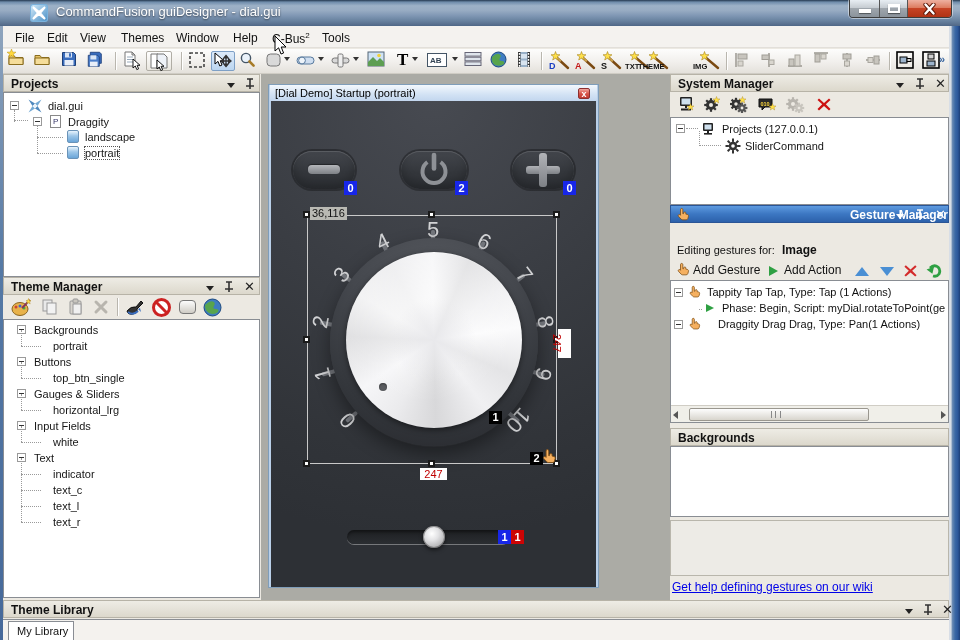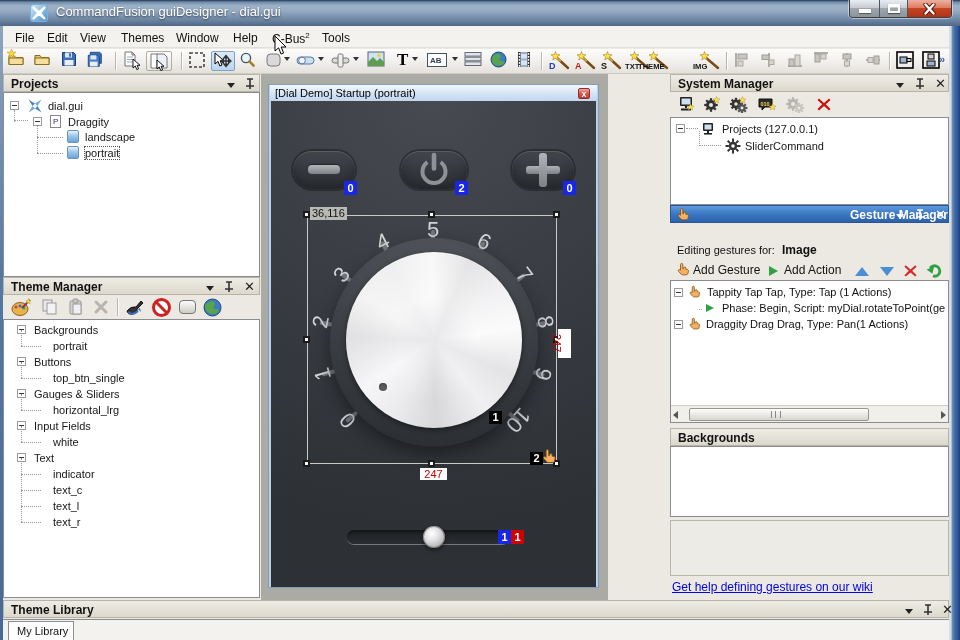--- a/index.html
+++ b/index.html
@@ -52,21 +52,21 @@
 .trow { position:absolute; height:16px; white-space:nowrap; }
 .expand { position:absolute; width:9px; height:9px; background:#fff; border:1px solid #9a9a9a; }
 .expand:after { content:""; position:absolute; left:1px; top:3px; width:5px; height:1px; background:#333; }
 .dotline { position:absolute; border-left:1px dotted #9a9a9a; width:0; }
 .dothline { position:absolute; border-top:1px dotted #9a9a9a; height:0; }
 
 
 .bluesq { width:12px; height:13px; border:1px solid #6a93b8; border-radius:2px; background:linear-gradient(180deg,#e8f4fd 0%,#9cc6e8 45%,#6aa5d8 100%); }
 
 
-#canvas { left:261px; top:74px; width:347px; height:526px; background:#ababa5; }
+#canvas { left:261px; top:74px; width:409px; height:526px; background:#ababa5; }
 #demo { position:absolute; left:7px; top:10px; width:331px; height:504px; background:#b9cfe8; border:1px solid #7f9db9; }
 #demo .dtitle { position:absolute; left:1px; top:0; width:327px; height:16px;
   background:linear-gradient(180deg,#f3f8fd 0%,#d2e2f4 60%,#c2d6ee 100%); font-size:11px; color:#000; padding:2px 0 0 5px; }
 #demo .dclose { position:absolute; left:309px; top:3px; width:12px; height:11px; border:1px solid #8c2f2f; border-radius:2px;
   background:linear-gradient(180deg,#f2a79e,#d9554a 50%,#c03a30); color:#fff; font-size:9px; font-weight:bold; text-align:center; line-height:10px; }
 #dcontent { position:absolute; left:2px; top:16px; width:325px; height:486px;
   background:radial-gradient(140% 90% at 50% 0%, #474a51 0%, #3a3d43 45%, #313439 80%, #2d3035 100%); overflow:hidden; }
 
 .pill { position:absolute; width:62px; height:38px; border-radius:19px;
   background:linear-gradient(180deg,#43464c 0%,#34373c 55%,#2e3136 100%);
@@ -758,21 +758,21 @@
     <div style="position:absolute;left:28px;top:78px;height:16px;white-space:nowrap;font-size:11px;overflow:hidden;width:249px">
       <div class="dothline" style="left:-16px;top:8px;width:20px;"></div>
       <div style="position:absolute;left:8px;top:3px;width:0;height:0;border-top:4.5px solid transparent;border-bottom:4.5px solid transparent;border-left:8px solid #2fa043;"></div>
       <span style="position:absolute;left:24px;top:1px;">Phase: Begin, Script: myDial.rotateToPoint(ge</span>
     </div>
     <div style="position:absolute;left:4px;top:94px;height:16px;white-space:nowrap;font-size:11px;overflow:hidden;width:273px">
       <div class="expand" style="left:0;top:3px;"></div>
       <div style="position:absolute;left:14px;top:0px;"><svg width="14" height="14" viewBox="0 0 16 16">
           <path d="M6 1.5c.8 0 1.3.6 1.3 1.3v4.4l.5.1.4-1.2c.2-.7.9-1 1.5-.8.6.2 1 .9.8 1.5l-.2.7 1.9.5c.8.2 1.3 1 1.1 1.8l-.6 2.4c-.2.9-1 1.5-1.9 1.5H7.2c-.7 0-1.3-.3-1.8-.8L2.7 10c-.5-.5-.4-1.3.1-1.7.5-.4 1.2-.4 1.6.1l.4.4V2.8c0-.7.5-1.3 1.2-1.3z" fill="#f5b060" stroke="#7a4a10" stroke-width=".8"></path>
         </svg></div>
-      <span style="position:absolute;left:21px;top:1px;padding-left:11px;">Draggity Drag Drag, Type: Pan(1 Actions)</span>
+      <span style="position:absolute;left:33px;top:1px;padding-left:11px;">Draggity Drag Drag, Type: Pan(1 Actions)</span>
     </div>
     <div style="position:absolute;left:1px;top:182px;width:277px;height:17px;background:#f0efe9;border-top:1px solid #d0cdc5;">
       <div style="position:absolute;left:2px;top:5px;width:0;height:0;border-top:4px solid transparent;border-bottom:4px solid transparent;border-right:5px solid #555;"></div>
       <div style="position:absolute;right:2px;top:5px;width:0;height:0;border-top:4px solid transparent;border-bottom:4px solid transparent;border-left:5px solid #555;"></div>
       <div style="position:absolute;left:18px;top:2px;width:180px;height:13px;background:linear-gradient(180deg,#fdfdfd,#d8d5cd);border:1px solid #9a978f;border-radius:2px;"></div>
       <div style="position:absolute;left:100px;top:5px;width:10px;height:7px;border-left:1px solid #888;border-right:1px solid #888;"></div>
       <div style="position:absolute;left:104px;top:5px;width:1px;height:7px;background:#888;"></div>
     </div>
   </div>
 <div class="abs" style="left: 676px; top: 207px;"><svg width="15" height="15" viewBox="0 0 16 16">

